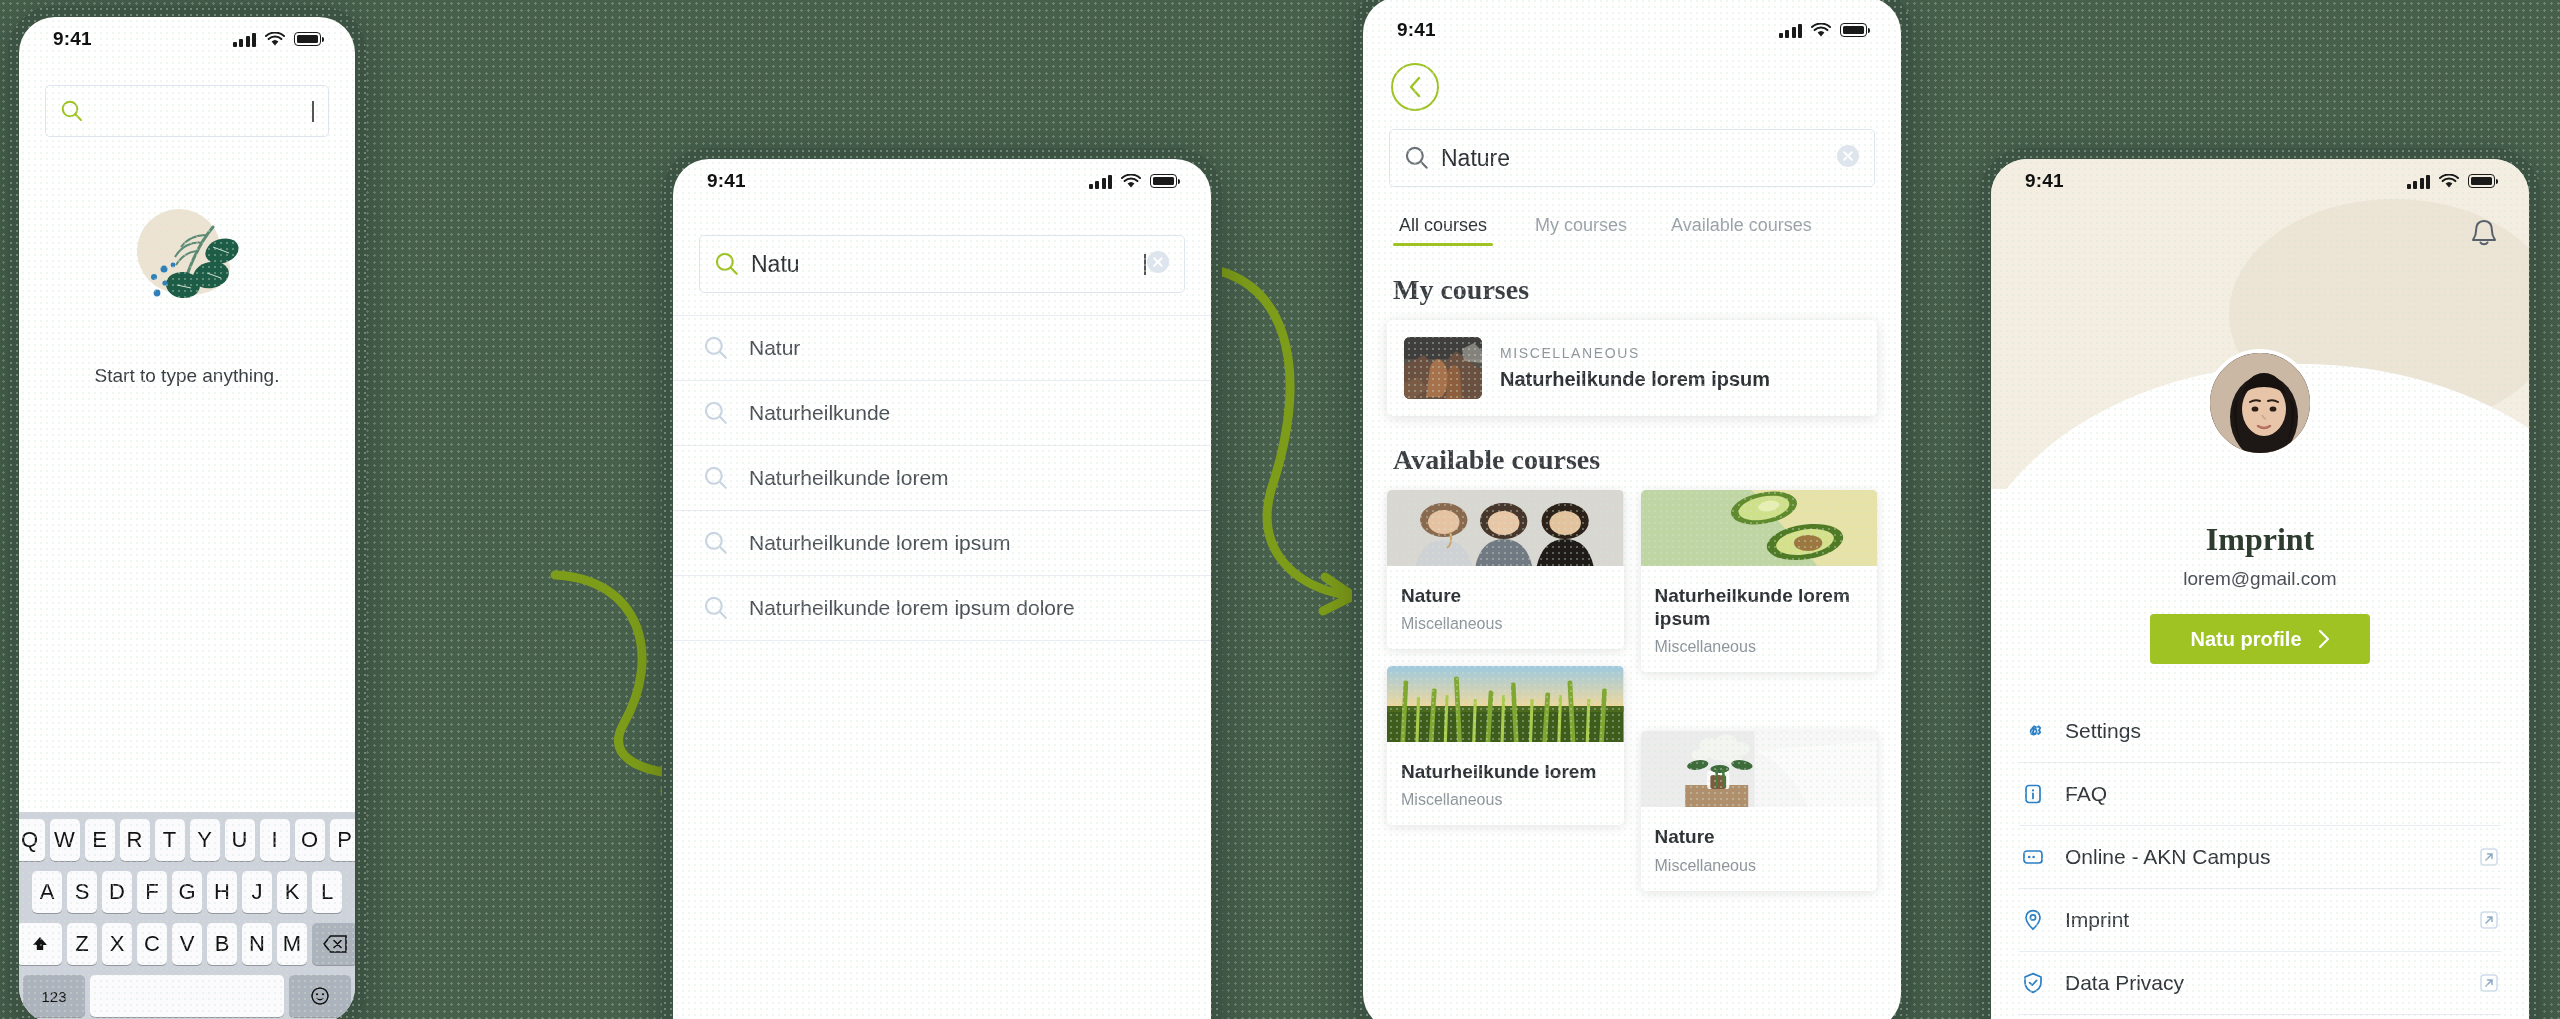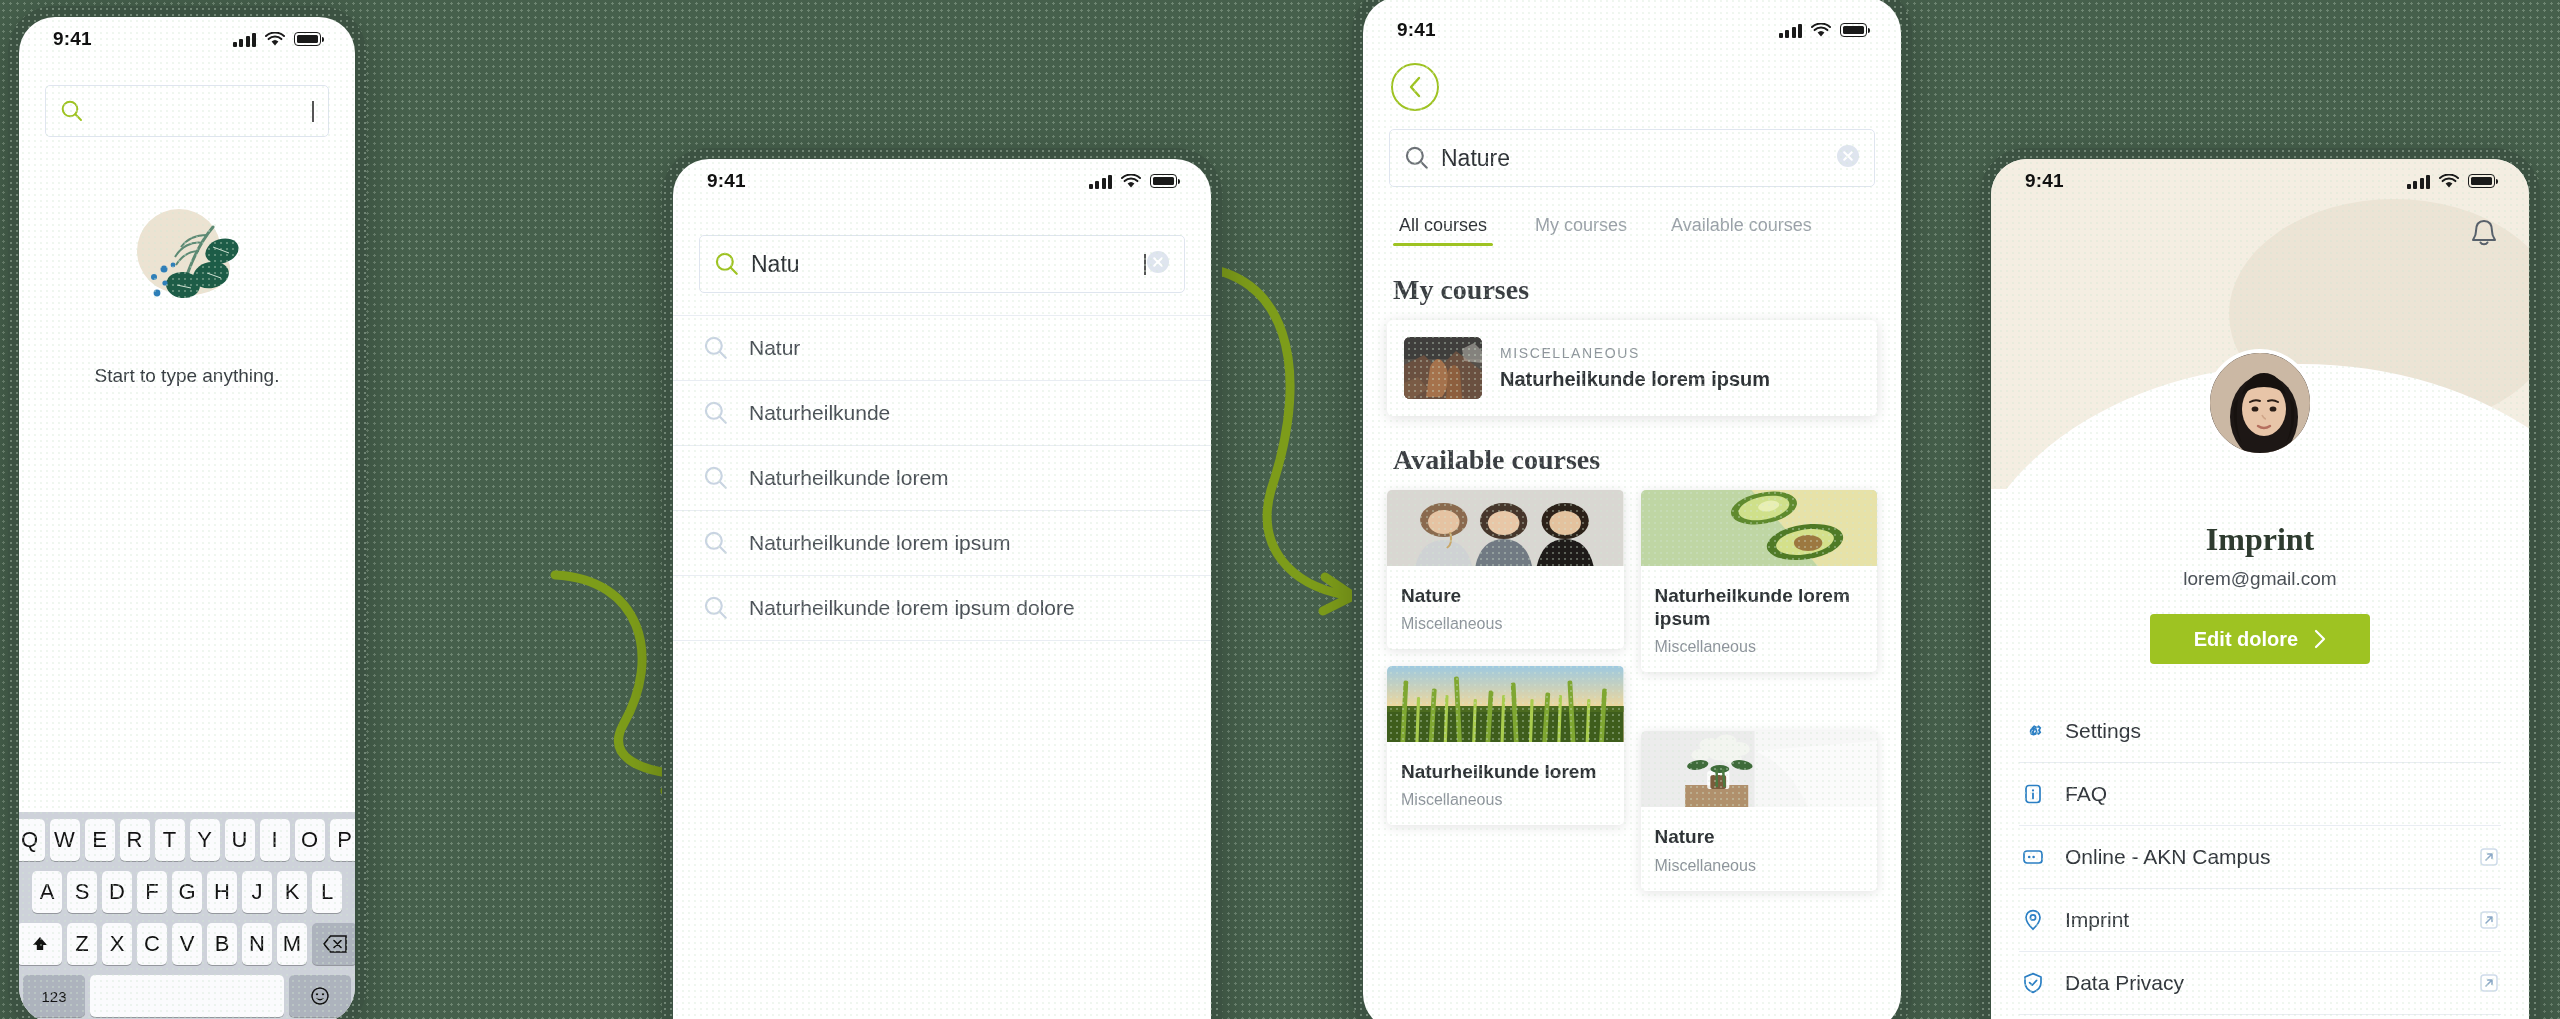--- a/index.html
+++ b/index.html
@@ -675,21 +675,21 @@
           <path d="M40 49 q5 -3 10 -1 M58 48 q5 -2 10 1" stroke="#2a1d16" stroke-width="2" fill="none" stroke-linecap="round"></path>
           <path d="M48 73 q6 4 12 0" stroke="#b5705f" stroke-width="2.4" fill="none" stroke-linecap="round"></path>
           <path d="M52 62 q2 4 4 4" stroke="#cfa588" stroke-width="1.6" fill="none"></path>
         </svg>
       </div>
 
       <div class="pname">Imprint</div>
       <div class="pmail">lorem@gmail.com</div>
 
       <div class="edit-btn">
-        <span>Edit dolore</span>
+        <span>Natu profile</span>
         <svg width="12" height="20" viewBox="0 0 12 20">
             <path d="M2 2 L10 10 L2 18" fill="none" stroke="#fff" stroke-width="2.2" stroke-linecap="round" stroke-linejoin="round"></path>
           </svg>
       </div>
 
       <div class="menu">
 
         <div class="menu-item">
           <svg width="24" height="24" viewBox="0 0 24 24">
             <path d="M12 4 l2 1 2-1 1.4 1.4 -1 2 1 2 -1.4 1.4 -2 -1 -2 1 -1.4-1.4 1-2 -1-2 Z" fill="none" stroke="#2b7fc4" stroke-width="1.7" transform="translate(0,3) scale(1.1)"></path>

